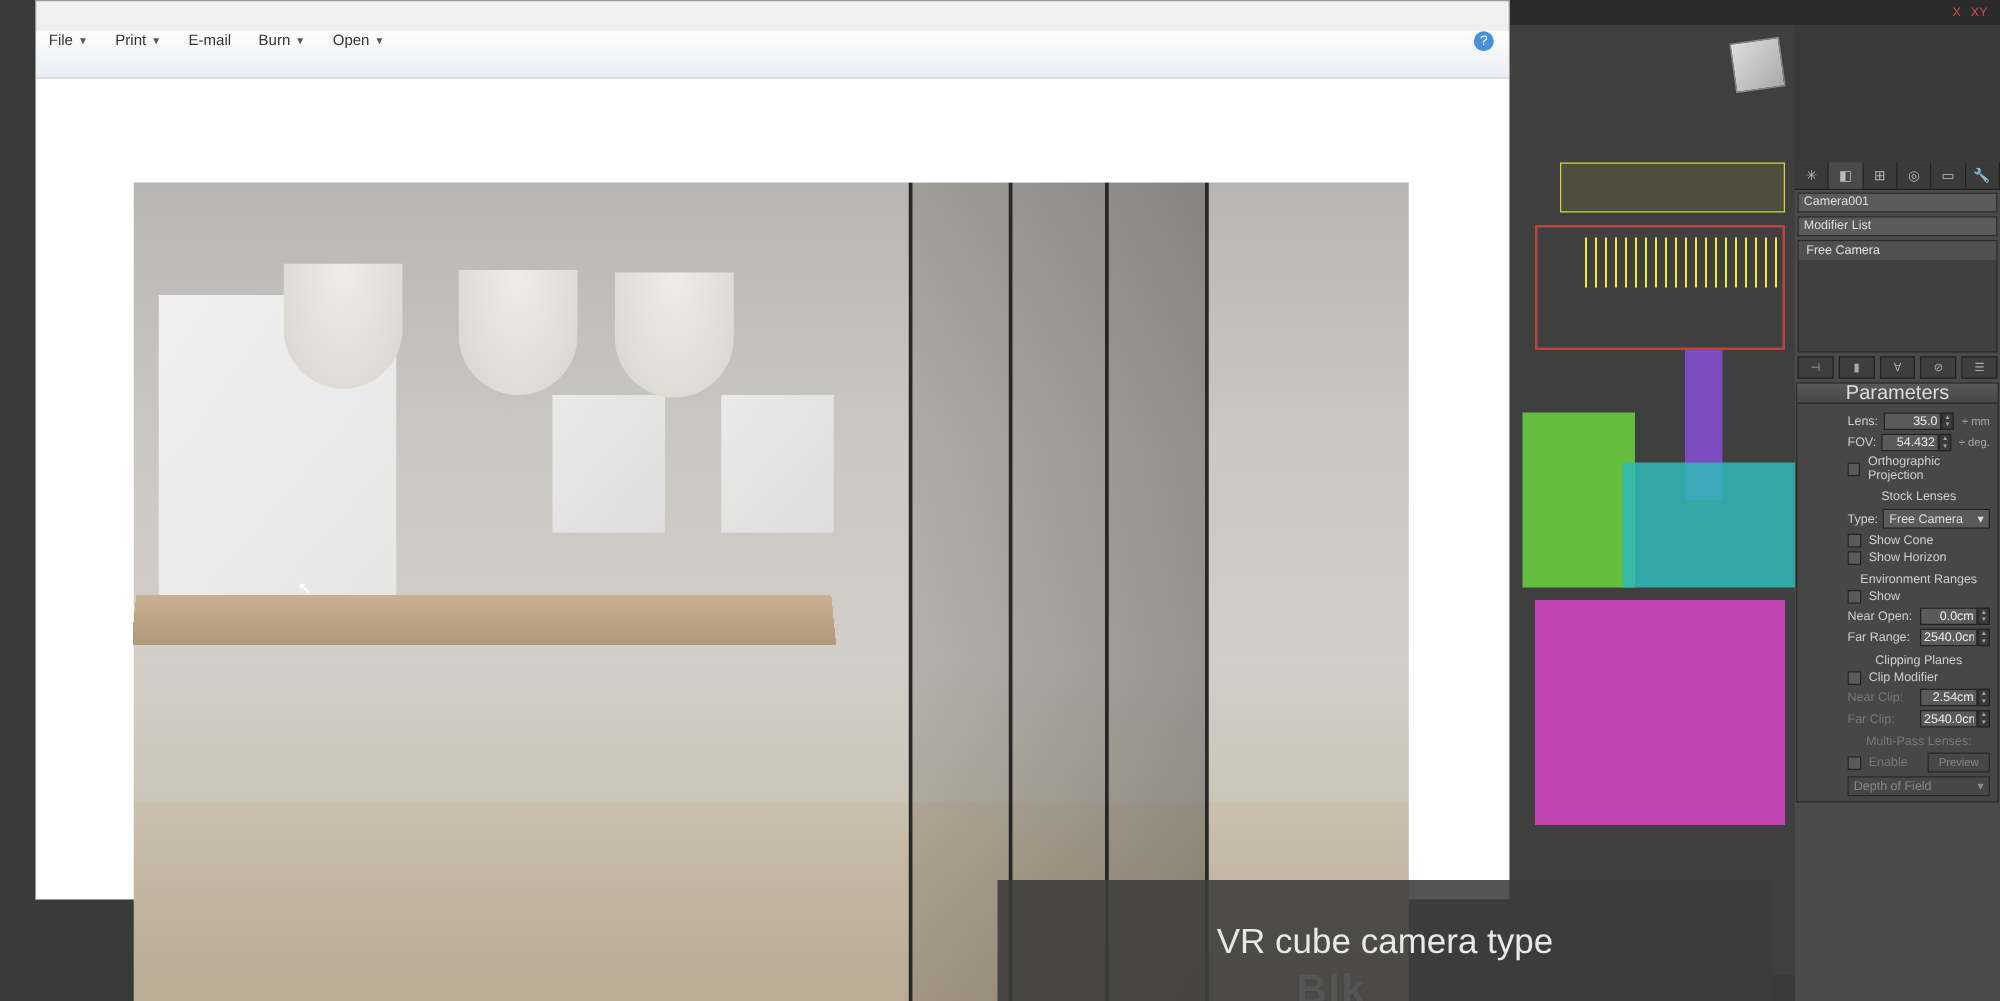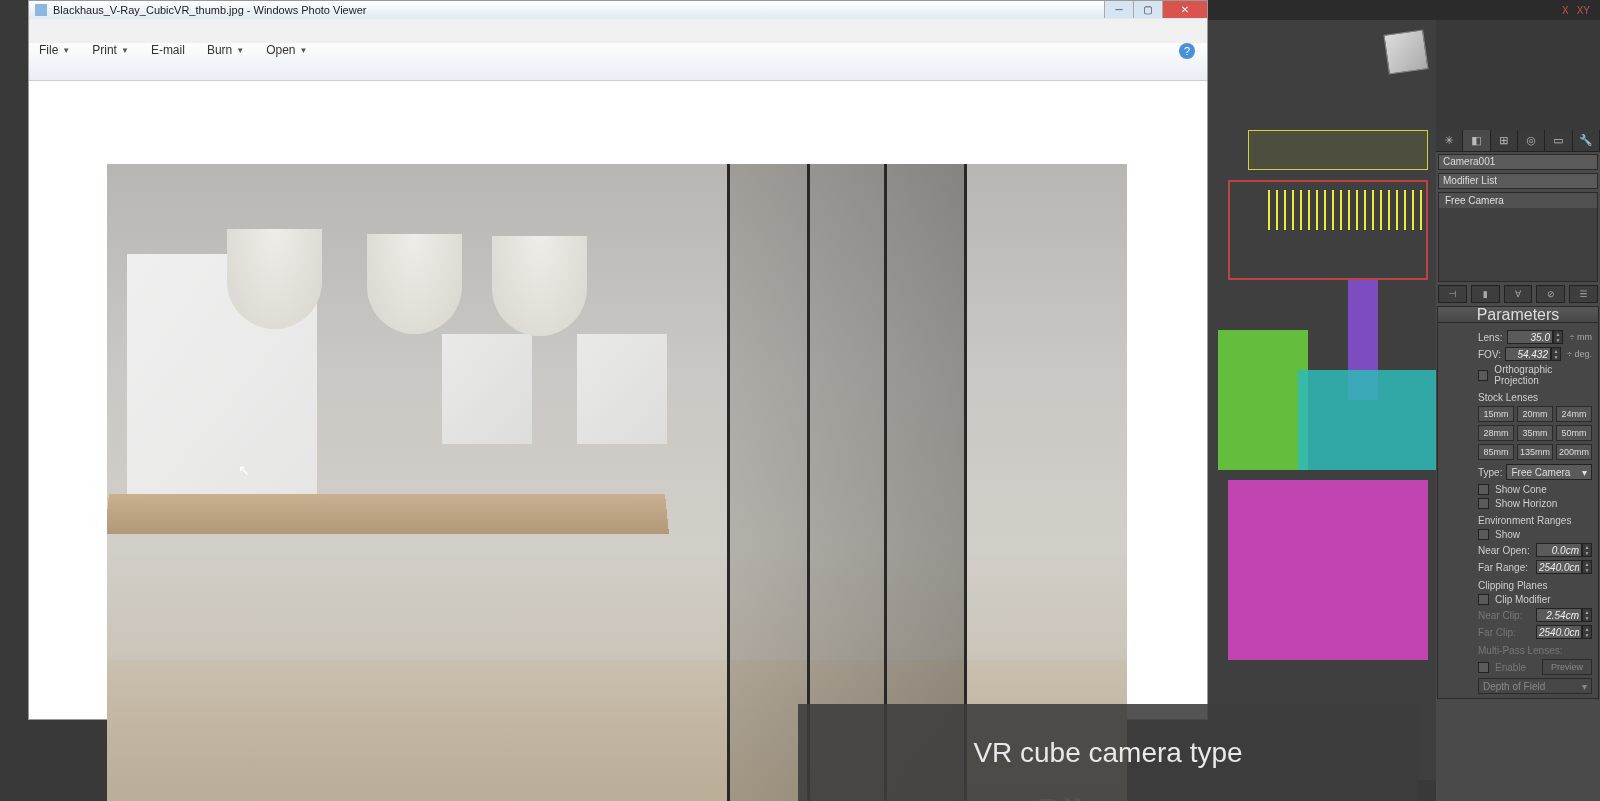--- a/index.html
+++ b/index.html
@@ -71,27 +71,27 @@
 .cmd-stack-item { font-size: 10px; padding: 2px 6px; color: #e0e0e0; background: #505050; }
 .cmd-stack-toolbar { display: flex; gap: 4px; height: 18px; margin: 1px 2px; }
 .cmd-stack-toolbar .tb { flex: 1; background: #3e3e3e; border: 1px solid #222; display:flex; align-items:center; justify-content:center; font-size:9px; color:#aaa; cursor:pointer; }
 
 .rollout { margin: 2px 1px; border: 1px solid #2a2a2a; background: #474747; }
 .rollout-header { height: 16px; background: linear-gradient(to bottom,#585858,#484848); text-align: center; font-size: 16px; line-height: 16px; color: #ddd; border-bottom: 1px solid #2a2a2a; }
 .rollout-body { padding: 4px 6px; font-size: 10px; color: #cfcfcf; margin-left: 34px; }
 .param-row { display: flex; align-items: center; justify-content: space-between; margin: 3px 0; gap: 4px; }
 .param-row .lbl { white-space: nowrap; }
 .spinner { display: flex; align-items: center; }
-.spinner input { width: 46px; height: 14px; background: #5a5a5a; border: 1px solid #222; color: #eee; font-size: 10px; padding: 0 2px; text-align: right; font-style: italic; }
+.spinner input { width: 46px; height: 14px; background: #5a5a5a; border: 1px solid #222; color: #eee; font-size: 10px; padding: 0 2px; text-align: right; }
 .spinner .arrows { width: 10px; height: 14px; background: #3a3a3a; border: 1px solid #222; display:flex; flex-direction:column; }
 .spinner .arrows span { flex:1; font-size:5px; color:#aaa; text-align:center; line-height:6px; }
 .unit { font-size: 9px; color: #aaa; margin-left: 2px; }
 .chk-row { display: flex; align-items: center; gap: 6px; margin: 3px 0; }
 .chk { width: 11px; height: 11px; background: #5a5a5a; border: 1px solid #222; cursor: pointer; }
-.section-label { font-size: 10px; color: #cfcfcf; margin: 6px 0 3px; }
+.section-label { font-size: 10px; color: #cfcfcf; margin: 6px 0 3px; text-align: center; }
 .lens-grid { display: grid; grid-template-columns: repeat(3, 1fr); gap: 3px; }
 .lens-btn { height: 16px; background: #535353; border: 1px solid #2a2a2a; font-size: 9px; color: #ddd; display: flex; align-items: center; justify-content: center; cursor: pointer; }
 .type-row { display:flex; align-items:center; gap:4px; margin:4px 0; }
 .type-select { flex:1; height: 16px; background: #5a5a5a; border: 1px solid #222; font-size: 10px; color: #ddd; padding:0 4px; display:flex; align-items:center; justify-content:space-between; cursor:pointer; }
 .disabled { color: #777; }
 .preview-btn { height:16px; width:50px; background:#474747; border:1px solid #2a2a2a; font-size:9px; color:#888; display:flex; align-items:center; justify-content:center; margin-left:auto; }
 .dof-select { height:16px; background:#474747; border:1px solid #2a2a2a; font-size:10px; color:#888; padding:0 4px; display:flex; align-items:center; justify-content:space-between; margin-top:2px; }
 </style>
 </head>
 <body>
@@ -161,31 +161,20 @@
               <span>▼</span>
             </div>
         </div>
         <span class="unit">÷ <span>deg.</span></span>
       </div>
       <div class="chk-row">
         <div class="chk"></div>
         <span>Orthographic Projection</span>
       </div>
       <div class="section-label">Stock Lenses</div>
-      <div class="lens-grid">
-        <div class="lens-btn">15mm</div>
-        <div class="lens-btn">20mm</div>
-        <div class="lens-btn">24mm</div>
-        <div class="lens-btn">28mm</div>
-        <div class="lens-btn">35mm</div>
-        <div class="lens-btn">50mm</div>
-        <div class="lens-btn">85mm</div>
-        <div class="lens-btn">135mm</div>
-        <div class="lens-btn">200mm</div>
-      </div>
       <div class="type-row">
         <span>Type:</span>
         <div class="type-select">
           <span>Free Camera</span>
             <span>▾</span>
         </div>
       </div>
       <div class="chk-row">
         <div class="chk"></div>
         <span>Show Cone</span>
@@ -255,29 +244,20 @@
       </div>
       <div class="dof-select">
         <span>Depth of Field</span>
           <span>▾</span>
       </div>
     </div>
   </div>
 </div>
 
 <div class="photo-viewer">
-  <div class="pv-titlebar">
-    <div class="icon-doc"></div>
-    <span>Blackhaus_V-Ray_CubicVR_thumb.jpg - Windows Photo Viewer</span>
-    <div class="pv-win-controls">
-      <div class="pv-win-btn min">─</div>
-      <div class="pv-win-btn max">▢</div>
-      <div class="pv-win-btn close">✕</div>
-    </div>
-  </div>
   <div class="pv-menubar">
     <div class="pv-menu-item">
         <span>File</span>
         <span class="dropdown-arrow">▼</span>
       </div>
     <div class="pv-menu-item">
         <span>Print</span>
         <span class="dropdown-arrow">▼</span>
       </div>
     <div class="pv-menu-item">

